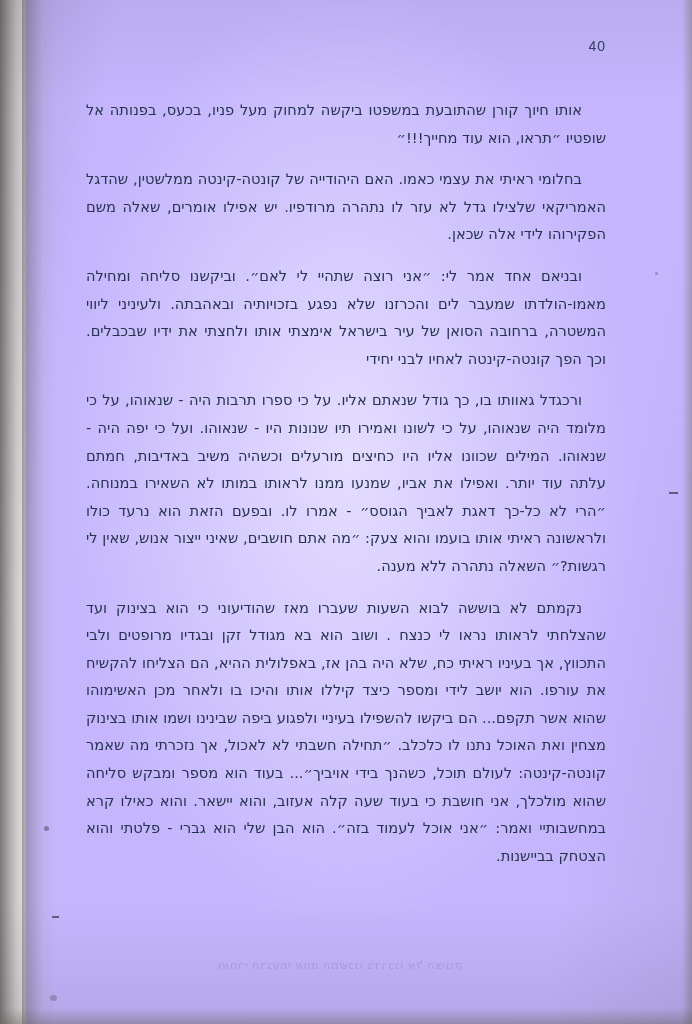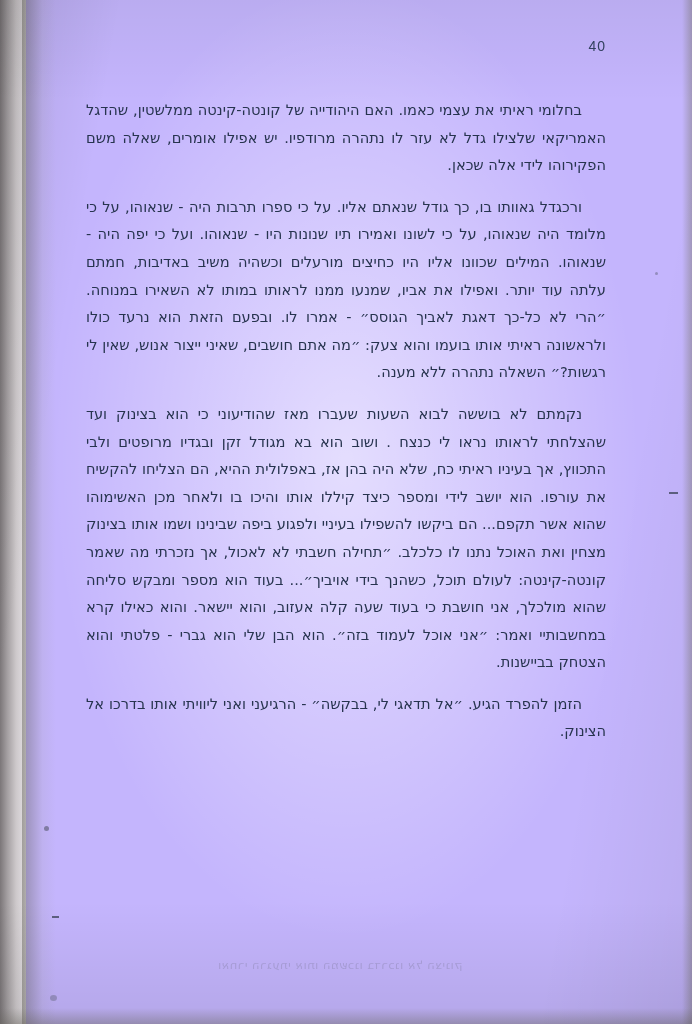--- a/index.html
+++ b/index.html
@@ -146,24 +146,25 @@
 <div class="page">
 
   <div class="binding-edge"></div>
   <div class="binding-shadow"></div>
   <div class="right-edge"></div>
   <div class="bottom-edge"></div>
 
   <div class="page-number">40</div>
 
   <div class="text-body">
+    <p class="para">אותו חיוך קורן שהתובעת במשפטו ביקשה למחוק מעל פניו, בכעס, בפנותה אל שופטיו ״תראו, הוא עוד מחייך!!!״</p>
     <p class="para">בחלומי ראיתי את עצמי כאמו. האם היהודייה של קונטה-קינטה ממלשטין, שהדגל האמריקאי שלצילו גדל לא עזר לו נתהרה מרודפיו. יש אפילו אומרים, שאלה משם הפקירוהו לידי אלה שכאן.</p>
+    <p class="para">ובניאם אחד אמר לי: ״אני רוצה שתהיי לי לאם״. וביקשנו סליחה ומחילה מאמו-הולדתו שמעבר לים והכרזנו שלא נפגע בזכויותיה ובאהבתה. ולעיניני ליווי המשטרה, ברחובה הסואן של עיר בישראל אימצתי אותו ולחצתי את ידיו שבכבלים. וכך הפך קונטה-קינטה לאחיו לבני יחידי</p>
     <p class="para">ורכגדל גאוותו בו, כך גודל שנאתם אליו. על כי ספרו תרבות היה - שנאוהו, על כי מלומד היה שנאוהו, על כי לשונו ואמירו תיו שנונות היו - שנאוהו. ועל כי יפה היה - שנאוהו. המילים שכוונו אליו היו כחיצים מורעלים וכשהיה משיב באדיבות, חמתם עלתה עוד יותר. ואפילו את אביו, שמנעו ממנו לראותו במותו לא השאירו במנוחה. ״הרי לא כל-כך דאגת לאביך הגוסס״ - אמרו לו. ובפעם הזאת הוא נרעד כולו ולראשונה ראיתי אותו בועמו והוא צעק: ״מה אתם חושבים, שאיני ייצור אנוש, שאין לי רגשות?״ השאלה נתהרה ללא מענה.</p>
     <p class="para">נקמתם לא בוששה לבוא השעות שעברו מאז שהודיעוני כי הוא בצינוק ועד שהצלחתי לראותו נראו לי כנצח . ושוב הוא בא מגודל זקן ובגדיו מרופטים ולבי התכווץ, אך בעיניו ראיתי כח, שלא היה בהן אז, באפלולית ההיא, הם הצליחו להקשיח את עורפו. הוא יושב לידי ומספר כיצד קיללו אותו והיכו בו ולאחר מכן האשימוהו שהוא אשר תקפם... הם ביקשו להשפילו בעיניי ולפגוע ביפה שבינינו ושמו אותו בצינוק מצחין ואת האוכל נתנו לו כלכלב. ״תחילה חשבתי לא לאכול, אך נזכרתי מה שאמר קונטה-קינטה: לעולם תוכל, כשהנך בידי אויביך״... בעוד הוא מספר ומבקש סליחה שהוא מולכלך, אני חושבת כי בעוד שעה קלה אעזוב, והוא יישאר. והוא כאילו קרא במחשבותיי ואמר: ״אני אוכל לעמוד בזה״. הוא הבן שלי הוא גברי - פלטתי והוא הצטחק בביישנות.</p>
-    <p class="para">הזמן להפרד הגיע. ״אל תדאגי לי, בבקשה״ - הרגיעני ואני ליוויתי אותו בדרכו אל הצינוק.</p>
   </div>
 
   <div class="showthrough">ואחרי הרגעתי אותו המשכנו בדרכנו אל הצינוק</div>
 
   <div class="dash-mark" style="top:492px; right:14px;"></div>
   <div class="dash-mark" style="top:916px; left:52px; width:7px;"></div>
   <div class="speck" style="top:826px; left:44px; width:5px; height:5px;"></div>
   <div class="speck" style="top:995px; left:50px; width:7px; height:6px; opacity:0.35;"></div>
   <div class="speck" style="top:272px; right:34px; width:3px; height:3px; opacity:0.4;"></div>
 

